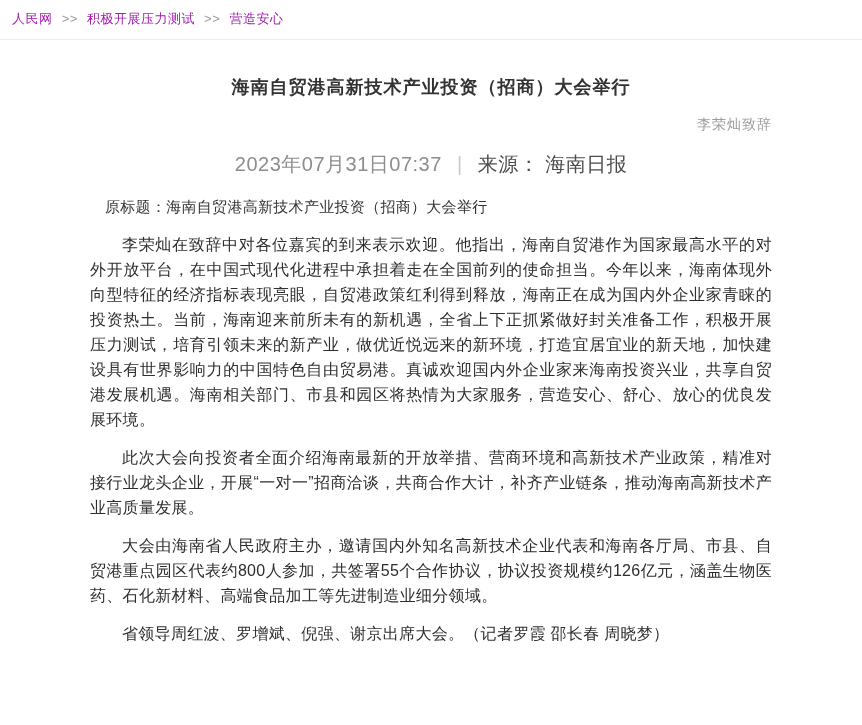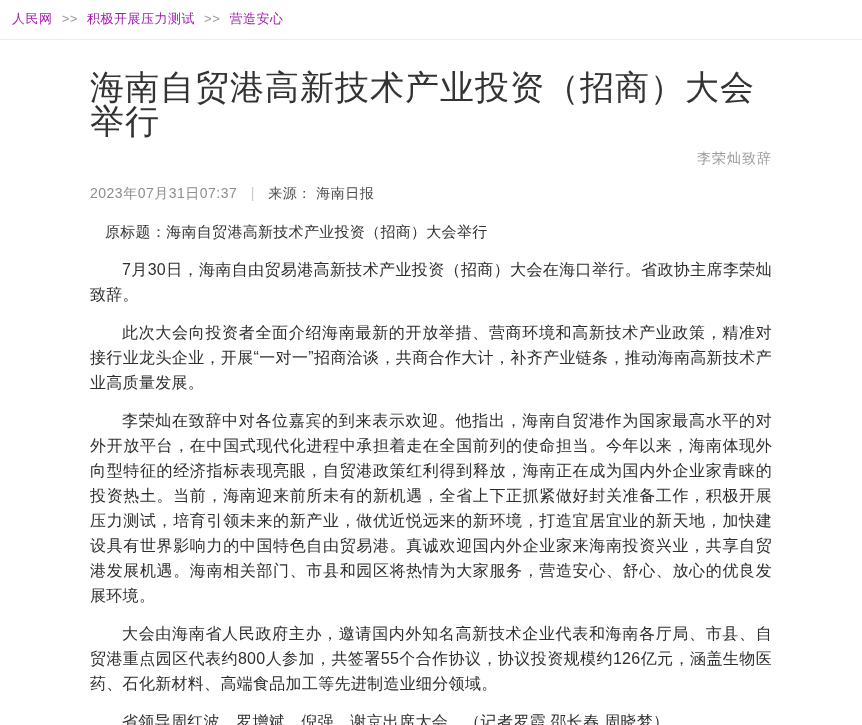--- a/index.html
+++ b/index.html
@@ -33,36 +33,38 @@
     margin: 0 5px;
     color: #9b9b9b;
   }
   
   .content {
     width: 682px;
     margin: 0 auto;
   }
   h1.title {
     margin: 30px 0 0 0;
-    font-size: 34px;
+    font-size: 18px;
     line-height: 34px;
-    font-weight: 400;
+    font-weight: 700;
+    text-align: center;
     color: #333;
     letter-spacing: 1px;
   }
   .subtitle {
     margin-top: 12px;
     text-align: right;
     font-size: 14px;
     color: #9b9b9b;
     letter-spacing: 1px;
   }
   .meta {
     margin-top: 17px;
-    font-size: 14px;
+    text-align: center;
+    font-size: 20px;
     color: #8d8d8d;
     letter-spacing: 0.5px;
   }
   .meta .divider {
     margin: 0 9px;
     color: #c9c9c9;
   }
   .meta .source-label,
   .meta .source-name {
     color: #4c4c4c;
@@ -133,21 +135,20 @@
     <div class="meta">
       <span>2023年07月31日07:37</span>
       <span class="divider">|</span>
       <span class="source-label">来源：</span>
       <span class="source-name">海南日报</span>
     </div>
 
 
     <div class="article-body">
       <p class="orig-title">原标题：海南自贸港高新技术产业投资（招商）大会举行</p>
-      <p>7月30日，海南自由贸易港高新技术产业投资（招商）大会在海口举行。省政协主席李荣灿致辞。</p>
+      <p>李荣灿在致辞中对各位嘉宾的到来表示欢迎。他指出，海南自贸港作为国家最高水平的对外开放平台，在中国式现代化进程中承担着走在全国前列的使命担当。今年以来，海南体现外向型特征的经济指标表现亮眼，自贸港政策红利得到释放，海南正在成为国内外企业家青睐的投资热土。当前，海南迎来前所未有的新机遇，全省上下正抓紧做好封关准备工作，积极开展压力测试，培育引领未来的新产业，做优近悦远来的新环境，打造宜居宜业的新天地，加快建设具有世界影响力的中国特色自由贸易港。真诚欢迎国内外企业家来海南投资兴业，共享自贸港发展机遇。海南相关部门、市县和园区将热情为大家服务，营造安心、舒心、放心的优良发展环境。</p>
       <p>此次大会向投资者全面介绍海南最新的开放举措、营商环境和高新技术产业政策，精准对接行业龙头企业，开展“一对一”招商洽谈，共商合作大计，补齐产业链条，推动海南高新技术产业高质量发展。</p>
-      <p>李荣灿在致辞中对各位嘉宾的到来表示欢迎。他指出，海南自贸港作为国家最高水平的对外开放平台，在中国式现代化进程中承担着走在全国前列的使命担当。今年以来，海南体现外向型特征的经济指标表现亮眼，自贸港政策红利得到释放，海南正在成为国内外企业家青睐的投资热土。当前，海南迎来前所未有的新机遇，全省上下正抓紧做好封关准备工作，积极开展压力测试，培育引领未来的新产业，做优近悦远来的新环境，打造宜居宜业的新天地，加快建设具有世界影响力的中国特色自由贸易港。真诚欢迎国内外企业家来海南投资兴业，共享自贸港发展机遇。海南相关部门、市县和园区将热情为大家服务，营造安心、舒心、放心的优良发展环境。</p>
       <p>大会由海南省人民政府主办，邀请国内外知名高新技术企业代表和海南各厅局、市县、自贸港重点园区代表约800人参加，共签署55个合作协议，协议投资规模约126亿元，涵盖生物医药、石化新材料、高端食品加工等先进制造业细分领域。</p>
       <p>省领导周红波、罗增斌、倪强、谢京出席大会。（记者罗霞 邵长春 周晓梦）</p>
     </div>
 
   </div>
 </div>
 
 </body></html>

